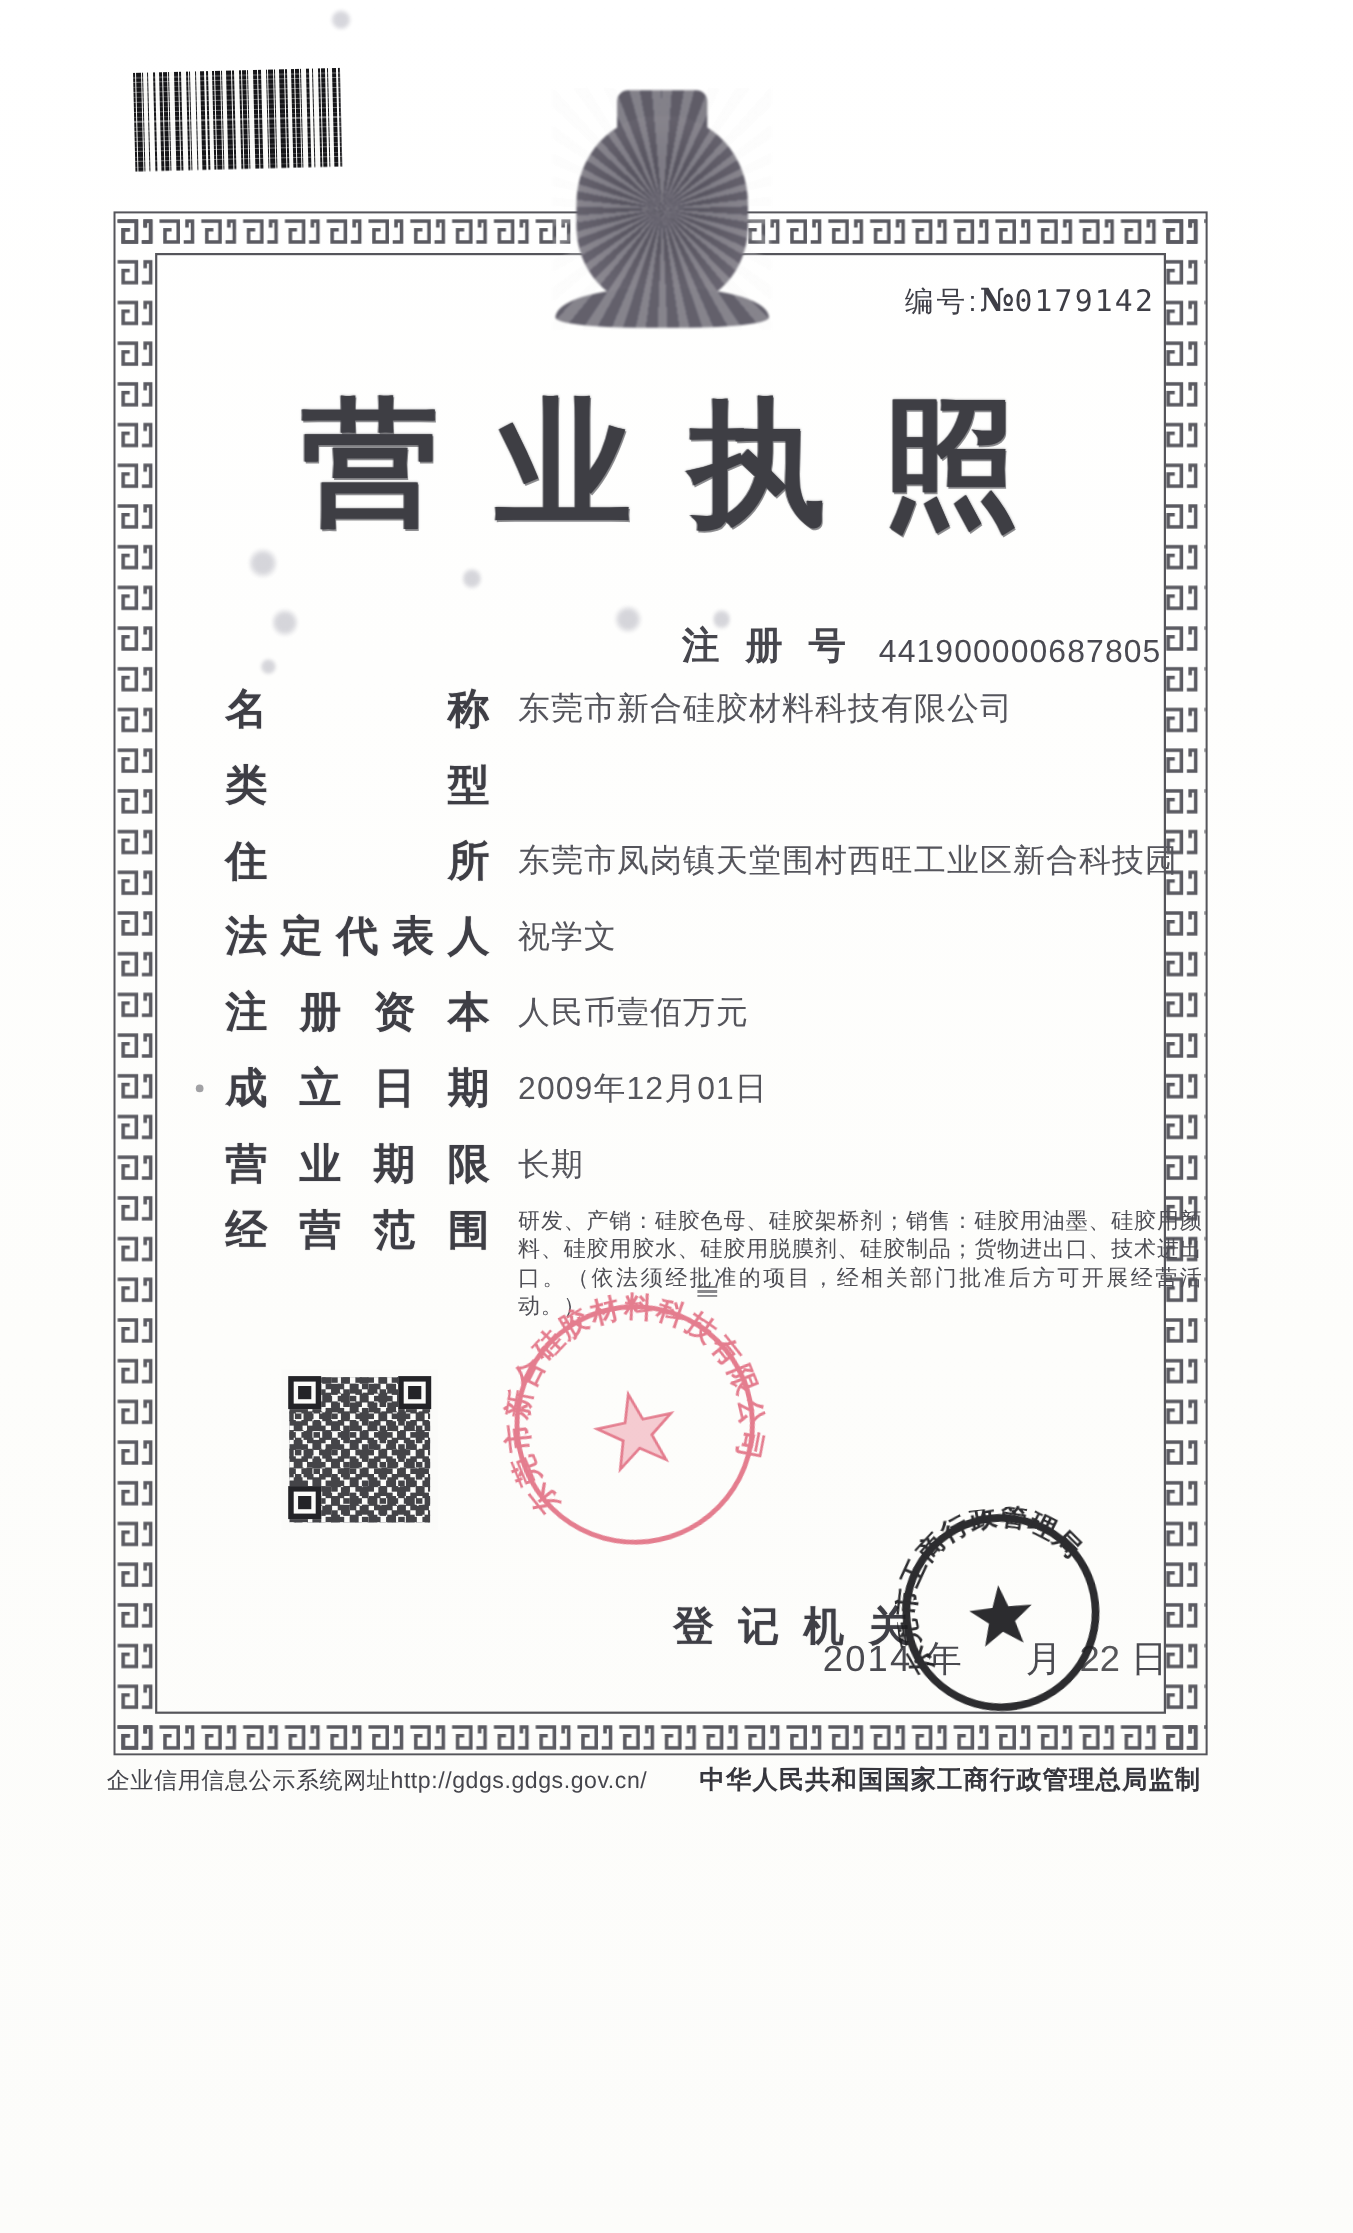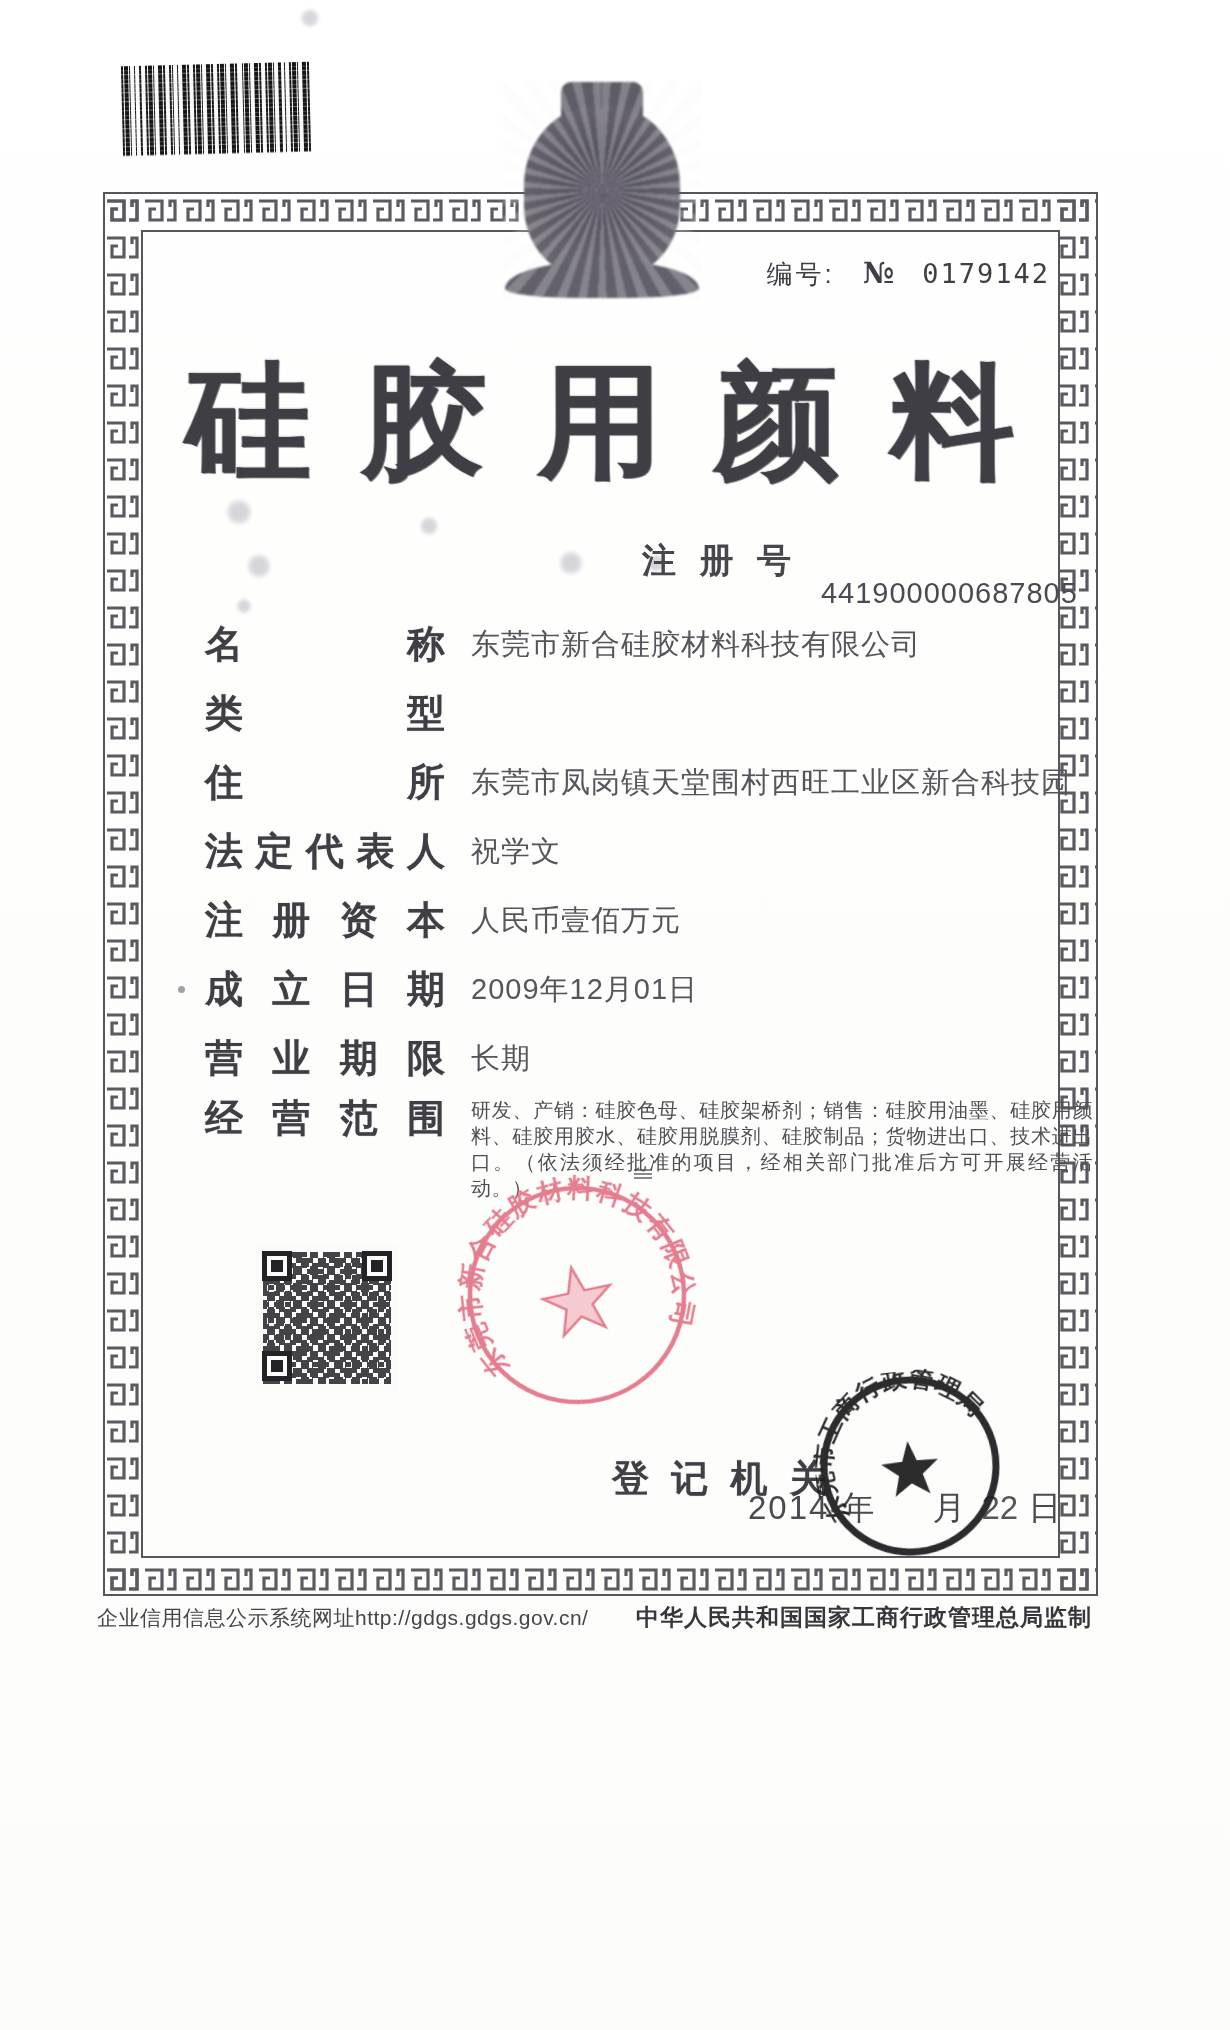--- a/index.html
+++ b/index.html
@@ -33,35 +33,35 @@
   .emblem .skirt{position:absolute;left:2px;bottom:2px;width:194px;height:36px;background:#615e6a;
     border-radius:50% 50% 45% 45% / 85% 85% 30% 30%;}
   .emblem::after{content:"";position:absolute;inset:0;
     background:repeating-conic-gradient(rgba(250,250,250,.24) 0 1.3%, transparent 1.3% 2.9%);
     mix-blend-mode:screen;}
 
   
   .frame{left:103px;top:192px;}
 
   
-  .serial{top:256px;right:180px;display:flex;align-items:baseline;gap:28px;color:#3e3e46;}
+  .serial{top:256px;right:180px;display:flex;align-items:baseline;gap:0;color:#3e3e46;}
   .serial .lbl{font-size:26px;letter-spacing:3px;}
   .serial .numero{font-family:"DejaVu Serif",serif;font-weight:bold;font-size:29px;}
   .serial .num{font-size:27px;letter-spacing:2px;font-family:"DejaVu Sans Mono",monospace;}
 
   
   .title{
     left:103px;top:340px;width:995px;text-align:center;
     font-size:124px;font-weight:bold;letter-spacing:52px;padding-left:52px;box-sizing:border-box;
     color:#3e3e44;
     text-shadow:0 0 2px rgba(42,42,48,.75),1px 1px 0 rgba(64,64,70,.55),-1px 0 0 rgba(64,64,70,.45);
   }
 
   
-  .regno{left:642px;top:538px;display:flex;align-items:flex-start;gap:28px;}
+  .regno{left:620px;top:538px;display:flex;align-items:flex-end;gap:28px;}
   .regno .lbl{font-size:34px;font-weight:bold;color:#46464d;letter-spacing:2px;word-spacing:10px;}
   .regno .val{font-size:29px;color:#4a4a52;letter-spacing:1px;margin-top:39px;}
 
   
   #field-rows{left:205px;top:610px;width:890px;}
   .field-row{display:flex;align-items:center;height:69px;}
   .field-label{width:240px;display:flex;justify-content:space-between;
     font-size:38px;font-weight:bold;color:#3e3e45;flex:none;
     text-shadow:0 0 1px rgba(62,62,69,.5);}
   .field-value{margin-left:26px;font-size:29px;letter-spacing:1px;color:#55555c;white-space:nowrap;}
@@ -139,21 +139,21 @@
   <div class="disc"></div>
   <div class="skirt"></div>
 </div>
 
 <div class="abs serial">
   <span class="lbl">编号:</span>
   <span class="numero">№</span>
   <span class="num">0179142</span>
 </div>
 
-<div class="abs title">硅胶用颜料</div>
+<div class="abs title">营业执照</div>
 
 <div class="abs regno">
   <span class="lbl">注 册 号</span>
   <span class="val">441900000687805</span>
 </div>
 
 <div class="abs" id="field-rows">
     <div class="field-row" data-key="name">
       <div class="field-label">
         <span>名</span>

